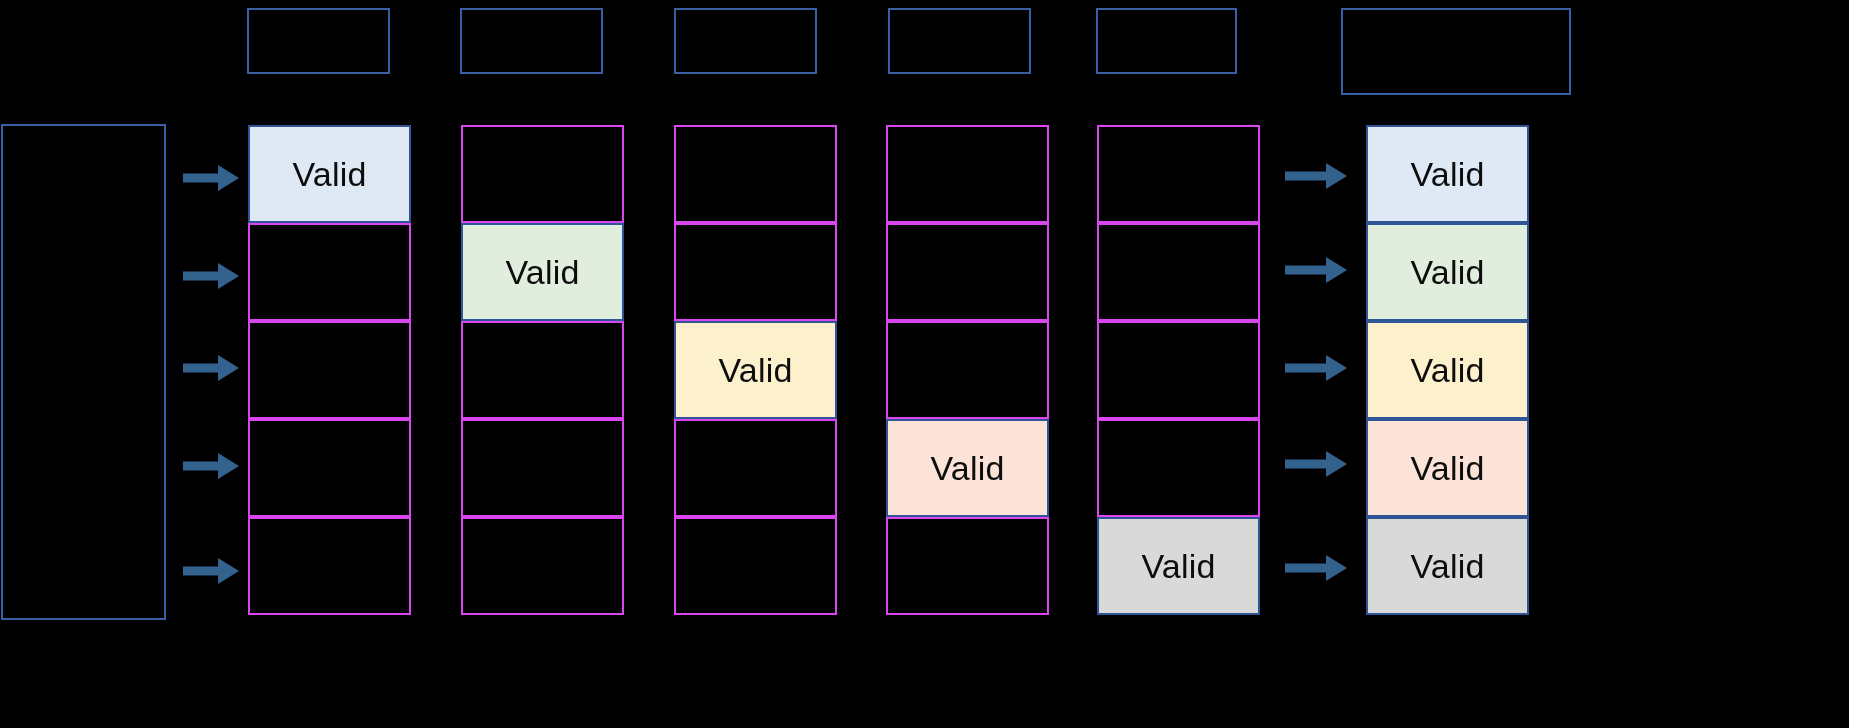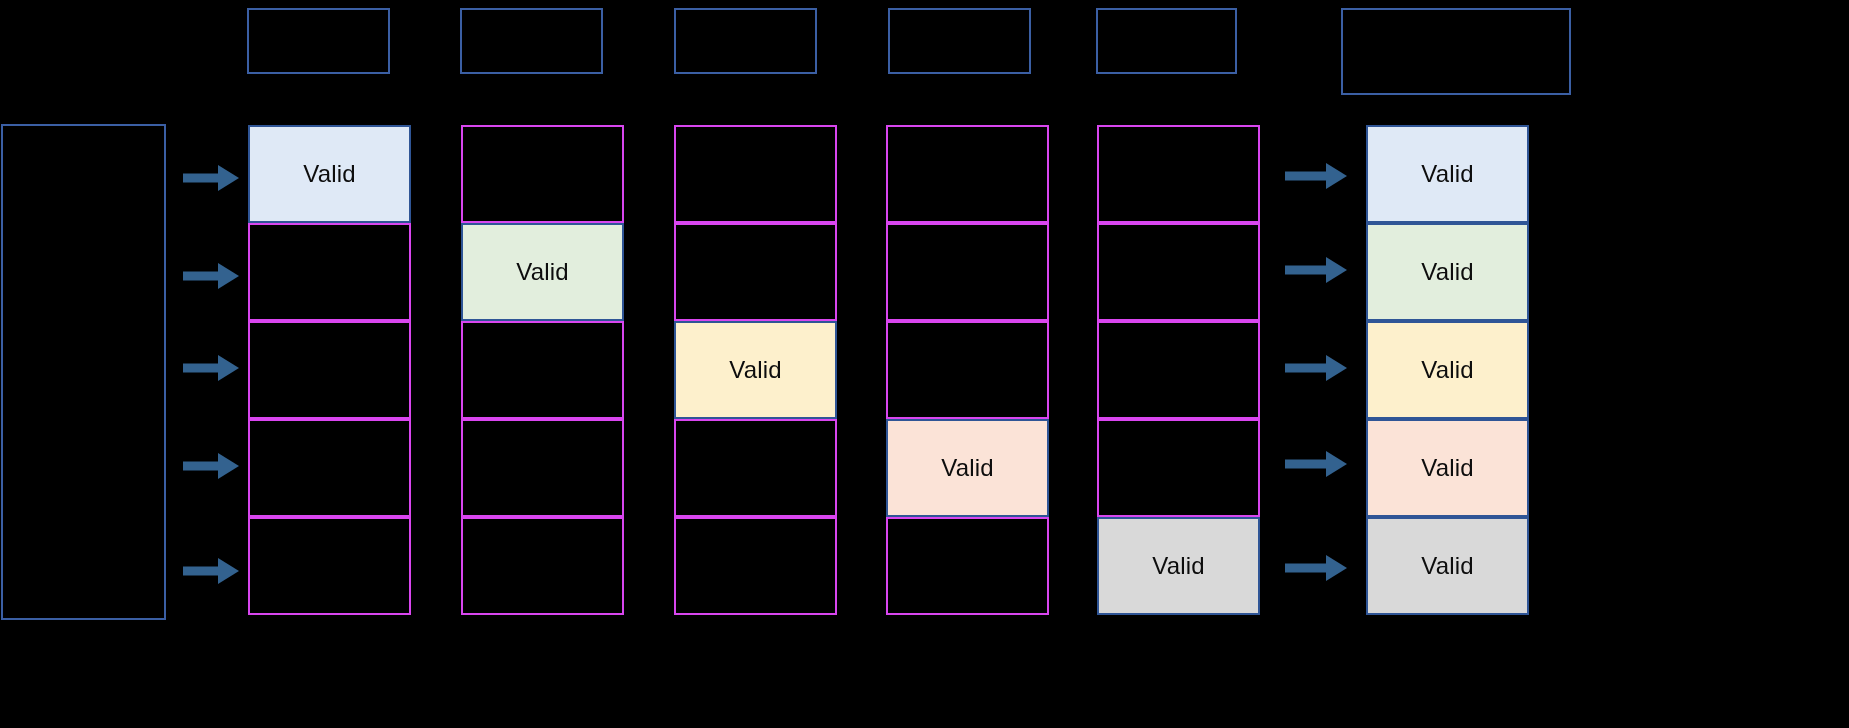--- a/index.html
+++ b/index.html
@@ -35,21 +35,21 @@
   
   .cell {
     position: absolute;
     box-sizing: border-box;
     border: 2px solid #d946ef;
     background: #000000;
     display: flex;
     align-items: center;
     justify-content: center;
     color: #000000;
-    font-size: 24px;
+    font-size: 34px;
     line-height: 1;
     letter-spacing: 0.2px;
   }
   .cell.filled {
     color: #0d0d0d;
     border-color: #2f5596;
   }
 
   
   .arrow {

